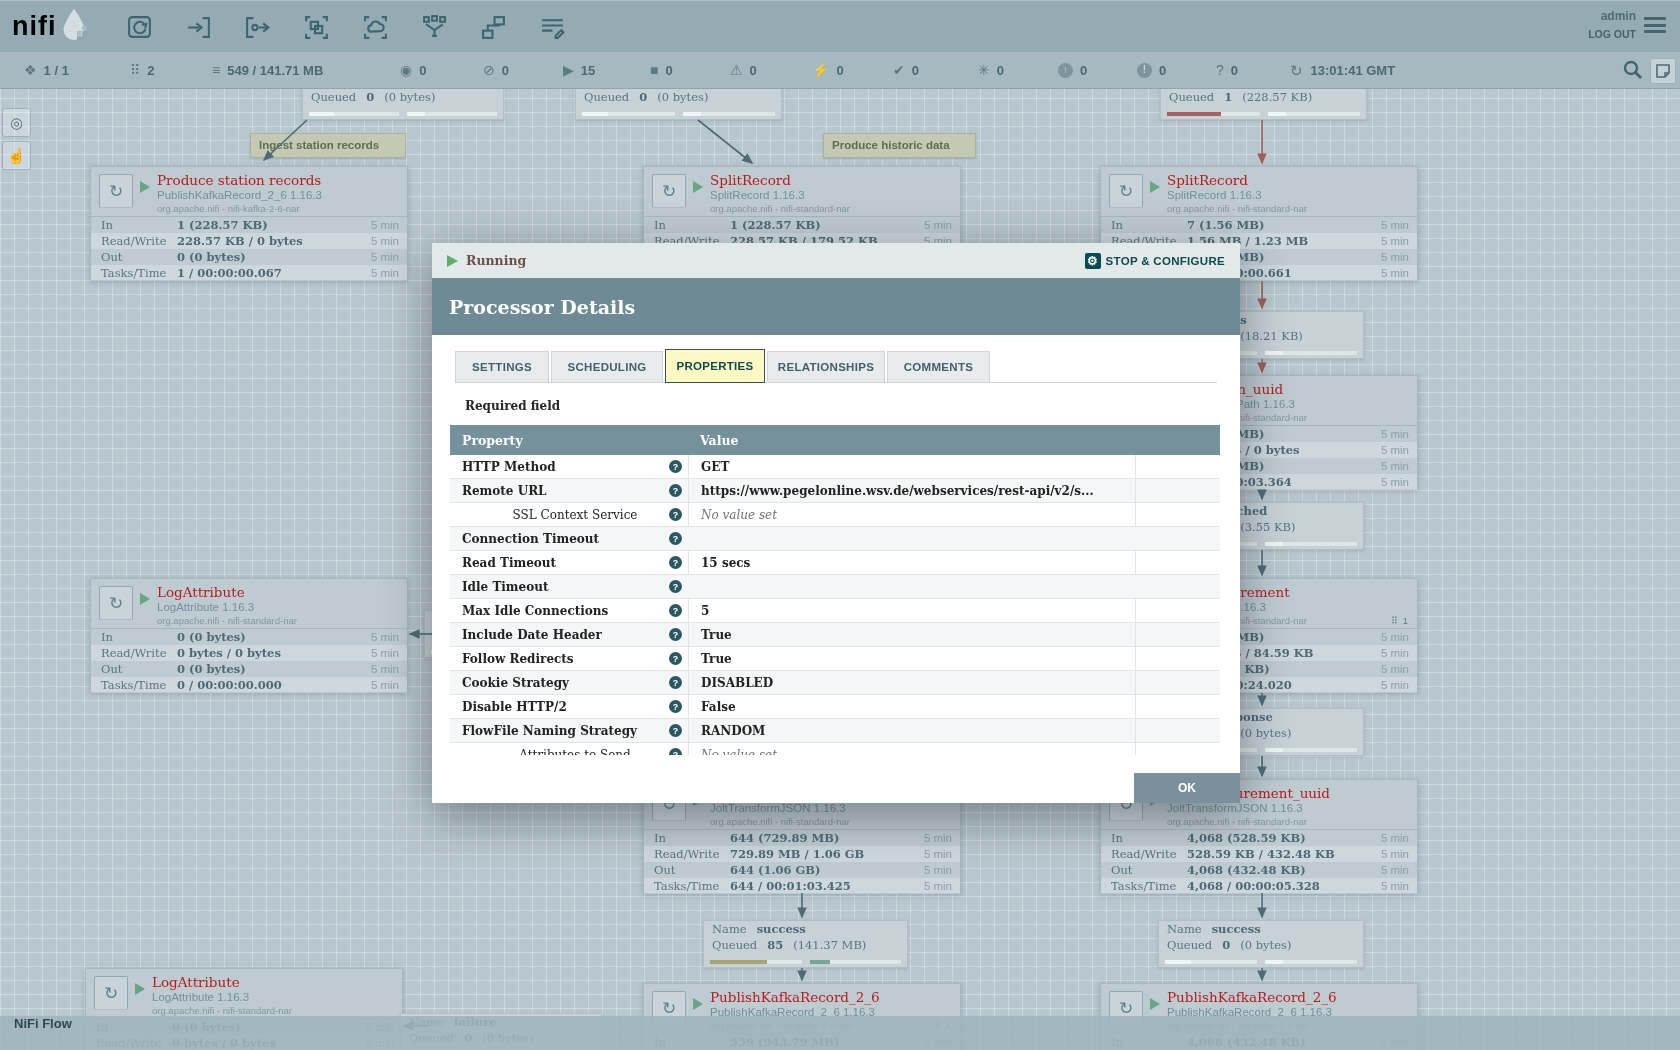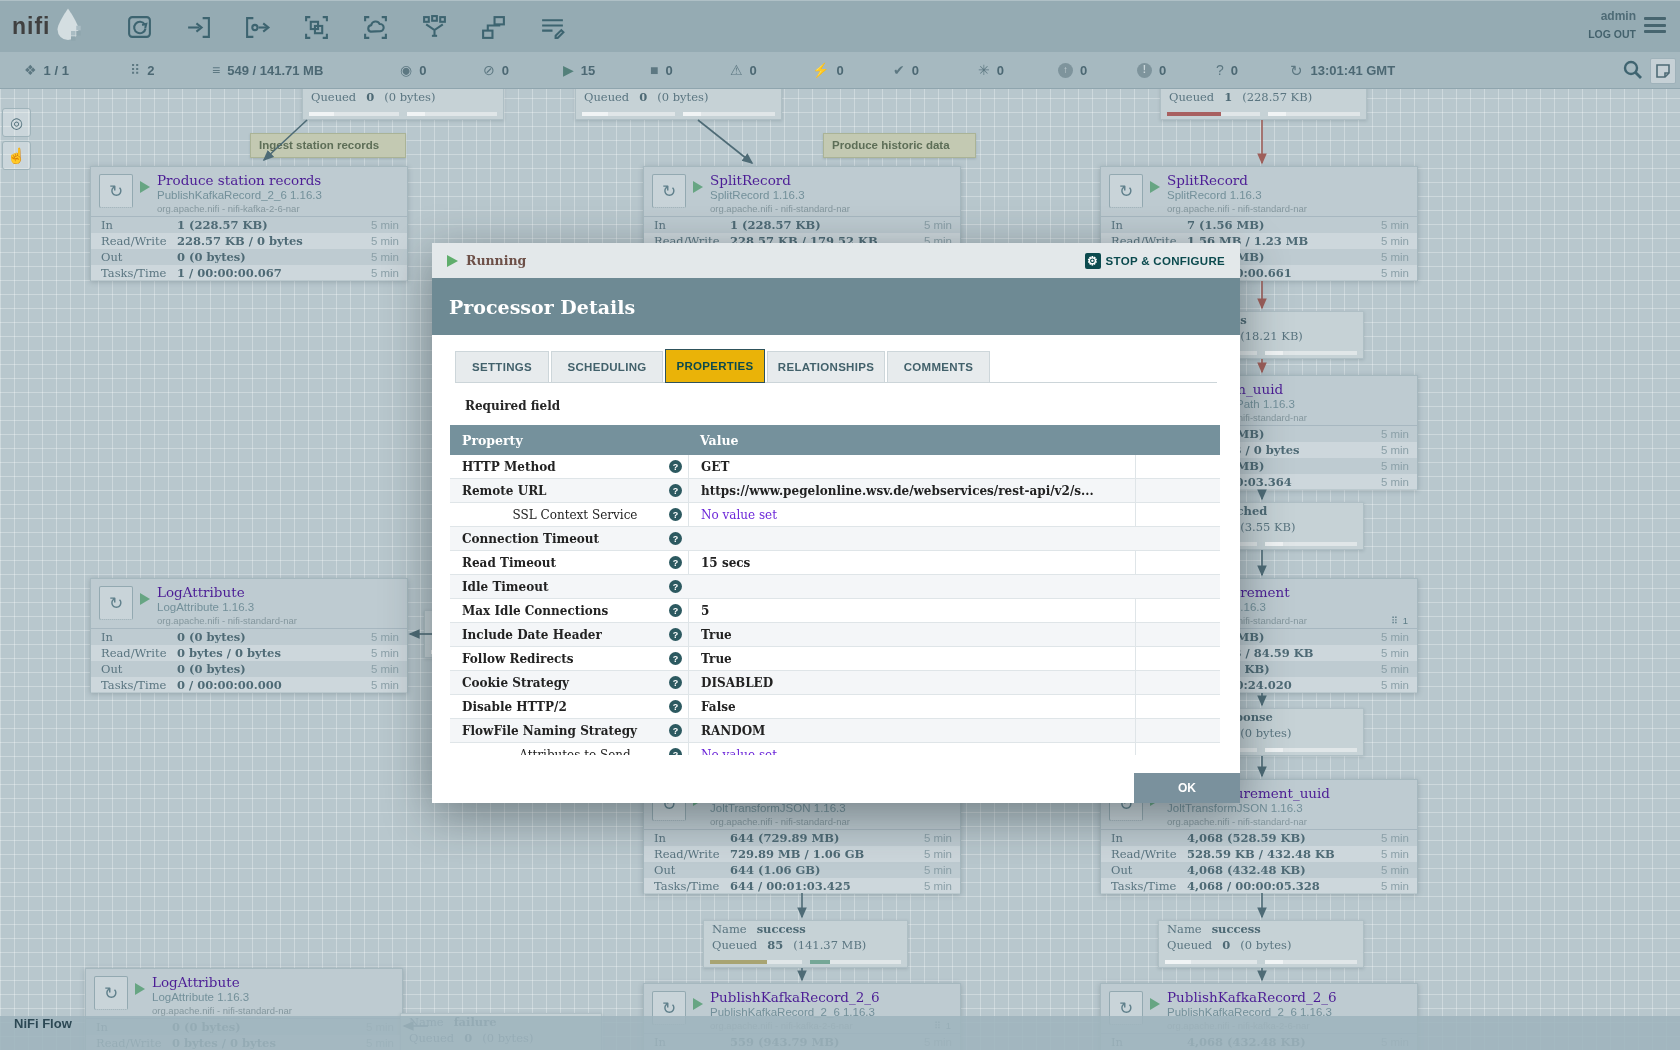--- a/index.html
+++ b/index.html
@@ -15,21 +15,21 @@
   #arrow-layer{position:absolute;inset:0;z-index:2;pointer-events:none;}
 
   .proc{position:absolute;width:316px;height:113px;background:#becbd1;
         border:1px solid #a6b8bf;box-shadow:0 1px 5px rgba(60,80,90,.28);z-index:3;}
   .proc-head{height:49px;position:relative;border-bottom:1px solid rgba(140,160,170,.45);}
   .proc-icon{position:absolute;left:8px;top:7px;width:32px;height:32px;border:1px solid #93a9b1;
              border-radius:2px;background:rgba(255,255,255,.18);display:flex;align-items:center;
              justify-content:center;font-size:17px;color:#60808c;border-bottom-style:dotted;}
   .proc-play{position:absolute;left:49px;top:14px;width:0;height:0;border-left:10px solid #67a583;
              border-top:6px solid transparent;border-bottom:6px solid transparent;}
-  .proc-name{position:absolute;left:66px;top:5px;font-size:13.5px;color:#4c1d95;
+  .proc-name{position:absolute;left:66px;top:5px;font-size:13.5px;color:#b91c1c;
              font-family:"DejaVu Serif","Liberation Serif",serif;white-space:nowrap;}
   .proc-type{position:absolute;left:66px;top:22px;font-size:11.5px;color:#73909a;white-space:nowrap;}
   .proc-bundle{position:absolute;left:66px;top:36px;font-size:9.5px;color:#84979e;white-space:nowrap;}
   .proc-badge{position:absolute;right:8px;top:36px;font-size:9.5px;color:#5e7d88;letter-spacing:1px;}
   .stat-row{height:16px;position:relative;font-size:11.5px;line-height:16px;}
   .stat-row:nth-child(odd){background:rgba(255,255,255,.24);}
   .stat-label{position:absolute;left:10px;color:#5a7580;font-family:"DejaVu Serif","Liberation Serif",serif;}
   .stat-value{position:absolute;left:86px;color:#4e6a75;font-weight:bold;
               font-family:"DejaVu Serif","Liberation Serif",serif;white-space:nowrap;}
   .stat-window{position:absolute;right:8px;color:#8ba0a8;}
@@ -45,21 +45,21 @@
   .bar-fill{position:absolute;left:0;top:0;bottom:0;}
 
   .glabel{position:absolute;height:23px;background:#c3c9b2;border:1px solid #aab396;z-index:3;
           color:#5d6e57;font-weight:bold;font-size:11.5px;line-height:23px;padding:0 8px;
           box-shadow:0 1px 2px rgba(60,80,90,.2);white-space:nowrap;}
 
   
   #top-bar{position:absolute;left:0;top:0;width:1680px;height:52px;background:#95abb3;z-index:5;
            box-shadow:0 1px 0 rgba(255,255,255,.25) inset;}
   #logo{position:absolute;left:12px;top:7px;display:flex;align-items:flex-end;}
-  #logo .nifi-text{font-size:23px;font-weight:bold;color:#404040;letter-spacing:1px;line-height:34px;}
+  #logo .nifi-text{font-size:27px;font-weight:bold;color:#000000;letter-spacing:1px;line-height:34px;}
   .tool-btn{position:absolute;top:10px;width:34px;height:34px;display:flex;align-items:center;
             justify-content:center;cursor:grab;}
   .tool-btn svg{stroke:#3d6470;fill:none;stroke-width:2;}
   #user-name{position:absolute;right:44px;top:9px;font-size:12px;color:#4e6b76;font-weight:bold;text-align:right;}
   #logout{position:absolute;right:44px;top:28px;font-size:10.5px;color:#44626d;font-weight:bold;cursor:pointer;}
   #hamburger{position:absolute;right:14px;top:17px;width:22px;cursor:pointer;}
   #hamburger div{height:3px;background:#47656f;margin-bottom:3.5px;border-radius:1px;}
 
   
   #status-bar{position:absolute;left:0;top:52px;width:1680px;height:36px;background:#a6b9c0;z-index:5;
@@ -99,41 +99,41 @@
              font-family:"DejaVu Serif","Liberation Serif",serif;}
   #stop-config{margin-left:auto;display:flex;align-items:center;gap:5px;color:#0b4a4e;
                font-weight:bold;font-size:11.5px;letter-spacing:.3px;cursor:pointer;}
   #gear-box{width:16px;height:16px;background:#0b4a4e;color:#fff;border-radius:2px;font-size:12px;
             display:flex;align-items:center;justify-content:center;}
   #dlg-tabs{position:absolute;top:106px;left:23px;right:23px;height:33px;display:flex;
             border-bottom:1px solid #ccd5d9;align-items:flex-end;}
   .tab{height:31px;margin-right:2px;background:#e7ebed;border:1px solid #cdd6da;border-bottom:none;
        display:flex;align-items:center;justify-content:center;font-size:11.5px;font-weight:bold;
        color:#42616b;letter-spacing:.3px;cursor:pointer;box-sizing:border-box;}
-  .tab.active{background:#eab308;border:1px solid #2e525b;height:34px;margin-bottom:-1px;color:#0b4a4e;}
+  .tab.active{background:#fef9c3;border:1px solid #2e525b;height:34px;margin-bottom:-1px;color:#0b4a4e;}
   #required-note{position:absolute;top:156px;left:33px;font-size:12px;font-weight:bold;color:#262626;
                  font-family:"DejaVu Serif","Liberation Serif",serif;}
   #prop-table{position:absolute;top:182px;left:18px;width:770px;height:330px;overflow:hidden;}
   #tbl-head{height:30px;background:#75919c;display:flex;color:#fff;font-weight:bold;font-size:12.5px;
             font-family:"DejaVu Serif","Liberation Serif",serif;}
   .hc1{width:238px;display:flex;align-items:center;padding-left:12px;box-sizing:border-box;}
   .hc2{width:448px;display:flex;align-items:center;padding-left:12px;box-sizing:border-box;}
   .hc3{flex:1;}
   .tbl-row{height:24px;display:flex;border-bottom:1px solid #dfe5e8;box-sizing:border-box;background:#fff;}
   .tbl-row:nth-child(even){background:#f4f6f8;}
   .rc1{width:238px;position:relative;display:flex;align-items:center;padding-left:12px;box-sizing:border-box;
        font-size:12px;color:#222;font-weight:bold;font-family:"DejaVu Serif","Liberation Serif",serif;}
   .rc1.optional{font-weight:normal;justify-content:center;}
   .help-ico{position:absolute;right:6px;width:13px;height:13px;border-radius:50%;background:#2c5960;
             color:#fff;font-size:9px;font-weight:bold;display:flex;align-items:center;justify-content:center;
             font-family:"Liberation Sans",sans-serif;cursor:pointer;}
   .rc2{width:448px;border-left:1px solid #dfe5e8;border-right:1px solid #dfe5e8;display:flex;
        align-items:center;padding-left:12px;box-sizing:border-box;font-size:12px;color:#222;font-weight:bold;
        font-family:"DejaVu Serif","Liberation Serif",serif;white-space:nowrap;overflow:hidden;}
-  .rc2.no-value{color:#6d28d9;font-weight:normal;}
+  .rc2.no-value{color:#737373;font-weight:normal;font-style:italic;}
   .rc3{flex:1;}
   #ok-btn{position:absolute;right:0;bottom:0;width:106px;height:30px;background:#7a919d;color:#fff;
           font-weight:bold;font-size:12px;display:flex;align-items:center;justify-content:center;cursor:pointer;}
 </style>
 </head>
 <body>
 
 <div id="canvas">
     <div class="glabel" style="left: 250px; top: 133px; width: 138px;">Ingest station records</div>
     <div class="glabel" style="left: 823px; top: 133px; width: 135px;">Produce historic data</div>

